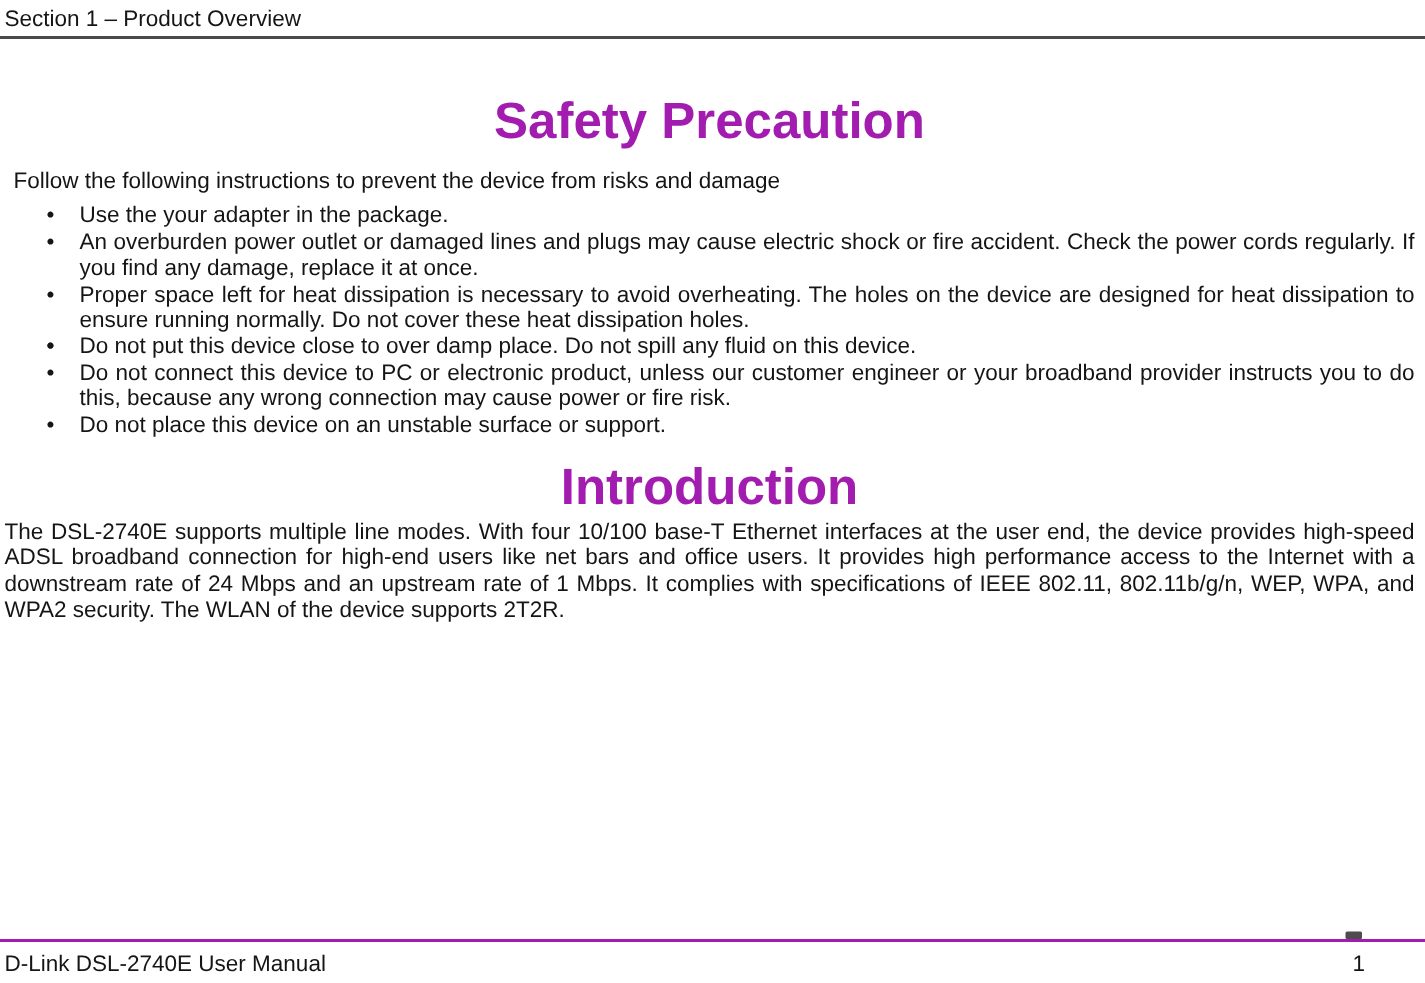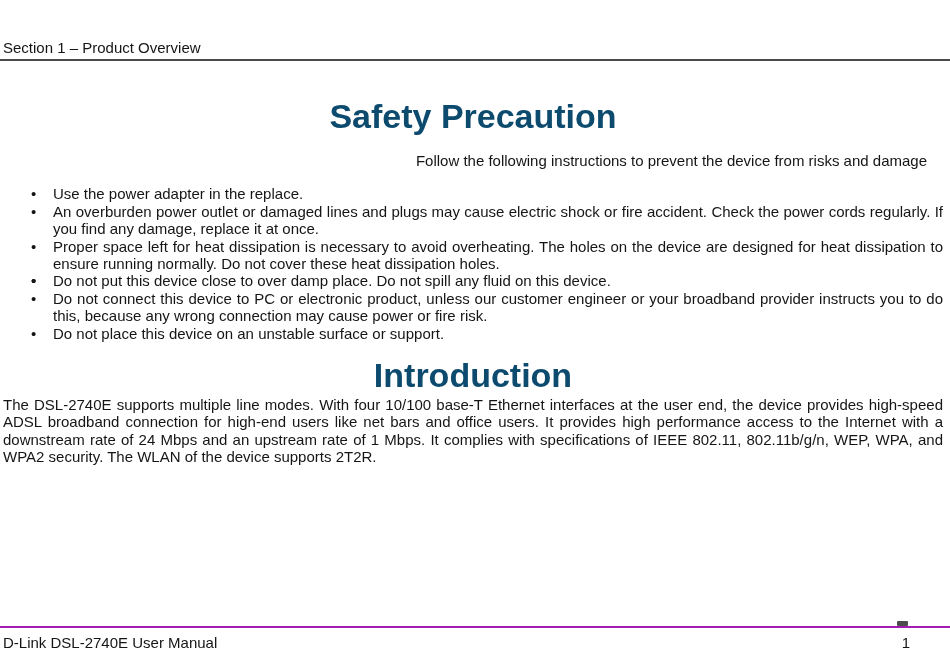--- a/index.html
+++ b/index.html
@@ -14,44 +14,42 @@
     overflow: hidden;
     font-family: "Liberation Sans", sans-serif;
     color: #151515;
   }
   
   .running-header {
     padding: 5px 4px 3px 3px;
     font-size: 15px;
     line-height: 16px;
     border-bottom: 2px solid #4a4a4a;
-    margin-top: 35px;
   }
   
   .content {
     margin: 0 7px 0 3px; 
   }
   h1.doc-heading {
     font-size: 34px;
     font-weight: bold;
     text-align: center;
     line-height: 40px;
     margin: 0;
-    color: #0c4a6e;
+    color: #a21caf;
   }
   h1.safety-heading { margin-top: 35px; margin-bottom: 11px; }
   h1.intro-heading  { margin-top: 13px; margin-bottom: 1px; }
 
   .bodytext {
     font-size: 15px;
     line-height: 17.4px;
   }
   p.lead {
-    margin: 16px;
-    text-align: right;
+    margin: 6px;
   }
   ul.bullet-list {
     list-style: none;
     margin: 0;
     padding: 0;
   }
   ul.bullet-list li {
     position: relative;
     padding-left: 50px;   
     text-align: justify;
@@ -106,21 +104,21 @@
 <div class="content">
 
   <h1 class="doc-heading safety-heading">Safety Precaution</h1>
 
   <div class="bodytext">
     <p class="lead">Follow the following instructions to prevent the device from risks and damage</p>
 
     <ul class="bullet-list">
       <li>
         <span class="marker">•</span>
-        <span>Use the power adapter in the replace.</span>
+        <span>Use the your adapter in the package.</span>
       </li>
       <li>
         <span class="marker">•</span>
         <span>An overburden power outlet or damaged lines and plugs may cause electric shock or fire accident. Check the power cords regularly. If you find any damage, replace it at once.</span>
       </li>
       <li>
         <span class="marker">•</span>
         <span>Proper space left for heat dissipation is necessary to avoid overheating. The holes on the device are designed for heat dissipation to ensure running normally. Do not cover these heat dissipation holes.</span>
       </li>
       <li>

